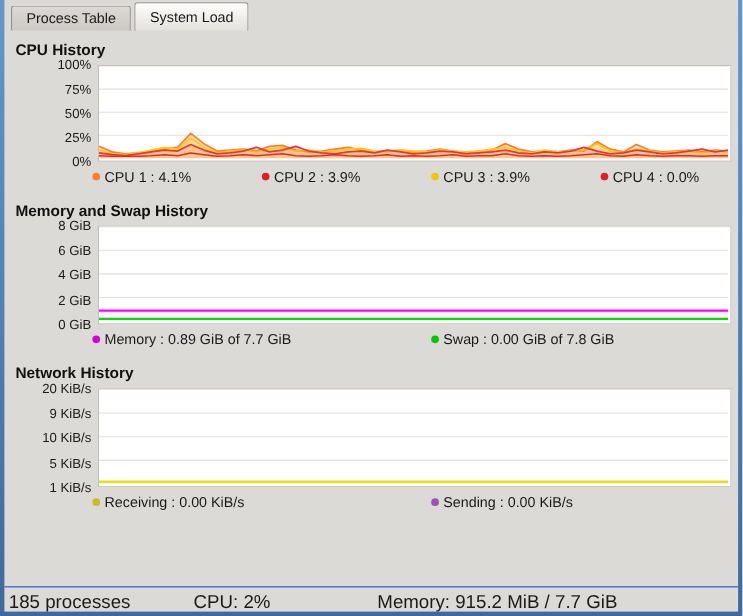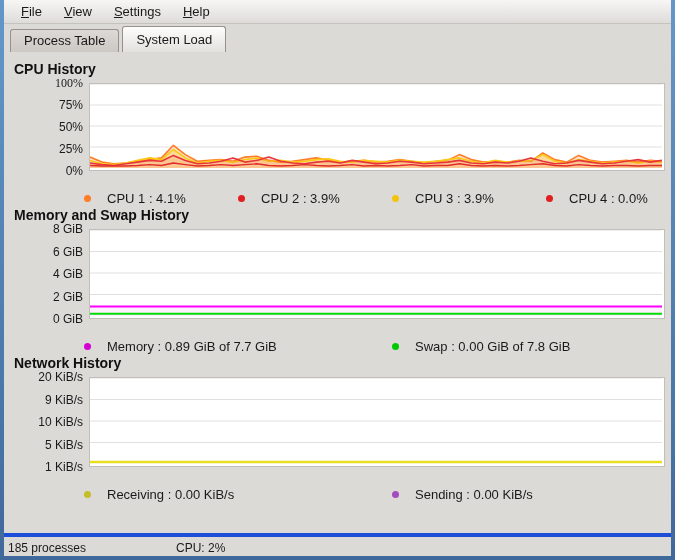--- a/index.html
+++ b/index.html
@@ -40,56 +40,50 @@
 
   .section-title { font-size:14px; font-weight:bold; color:#101010; margin:9px 0 6px 4px; }
 
   .chart-row { display:flex; }
   .yaxis { width:79px; position:relative; font-size:12px; color:#1a1a1a; flex:0 0 auto; }
   .yaxis span { position:absolute; right:6px; white-space:nowrap; }
   .plot { flex:1; background:#fff; border:1px solid #c2bfba; position:relative; overflow:hidden; }
   .h88 { height:88px; } .h90 { height:90px; }
 
   .legend { position:relative; height:27px; font-size:13px; color:#1a1a1a; }
-  .legend-item { position:absolute; top:20px; display:flex; align-items:center; gap:16px; }
+  .legend-item { position:absolute; top:6px; display:flex; align-items:center; gap:4px; }
   .dot { width:7px; height:7px; border-radius:50%; flex:0 0 auto; }
 
-  .statusbar { height:23px; flex:0 0 auto; border-top:4px solid #1d4ed8; position:relative;
-               font-size:12px; color:#1a1a1a; }
+  .statusbar { height:23px; flex:0 0 auto; border-top:1px solid #1d4ed8; position:relative;
+               font-size:17px; color:#1a1a1a; }
   .statusbar span { position:absolute; top:4px; white-space:nowrap; }
   .st-processes { left:4px; } .st-cpu { left:172px; } .st-mem { left:339px; } .st-swap { left:510px; }
 
   u { text-decoration:underline; }
 </style>
 </head>
 <body>
 
 <div class="window">
 
 
   <div class="frame-body">
 
-    <div class="menubar">
-      <span class="menu-item"><u>F</u>ile</span>
-      <span class="menu-item"><u>V</u>iew</span>
-      <span class="menu-item"><u>S</u>ettings</span>
-      <span class="menu-item"><u>H</u>elp</span>
-    </div>
 
     <div class="tabbar">
       <span class="tab">Process Table</span>
       <span class="tab active">System Load</span>
     </div>
 
     <div class="content">
 
       <div class="section-title">CPU History</div>
       <div class="chart-row">
         <div class="yaxis h88">
-            <span style="top: -7px; font-family: Liberation Serif, serif;">100%</span>
+            <span style="top: -7px;">100%</span>
             <span style="top: 15px;">75%</span>
             <span style="top: 37px;">50%</span>
             <span style="top: 59px;">25%</span>
             <span style="top: 81px;">0%</span>
           </div>
         <div class="plot h88"><svg width="572" height="84" xmlns="http://www.w3.org/2000/svg">
               <line x1="0" y1="63.0" x2="572" y2="63.0" stroke="#e2e0dd" stroke-width="1"></line>
               <line x1="0" y1="42.0" x2="572" y2="42.0" stroke="#e2e0dd" stroke-width="1"></line>
               <line x1="0" y1="21.0" x2="572" y2="21.0" stroke="#e2e0dd" stroke-width="1"></line>
               <line x1="0" y1="0.0" x2="572" y2="0.0" stroke="#e2e0dd" stroke-width="1"></line>
@@ -178,16 +172,17 @@
           <span class="dot" style="background: rgb(164, 75, 189);"></span>
           <span>Sending : 0.00 KiB/s</span>
         </span>
       </div>
 
     </div>
 
     <div class="statusbar">
       <span class="st-processes">185 processes</span>
       <span class="st-cpu">CPU: 2%</span>
+      <span class="st-mem">Memory: 915.2 MiB / 7.7 GiB</span>
     </div>
 
   </div>
 </div>
 
 </body></html>

